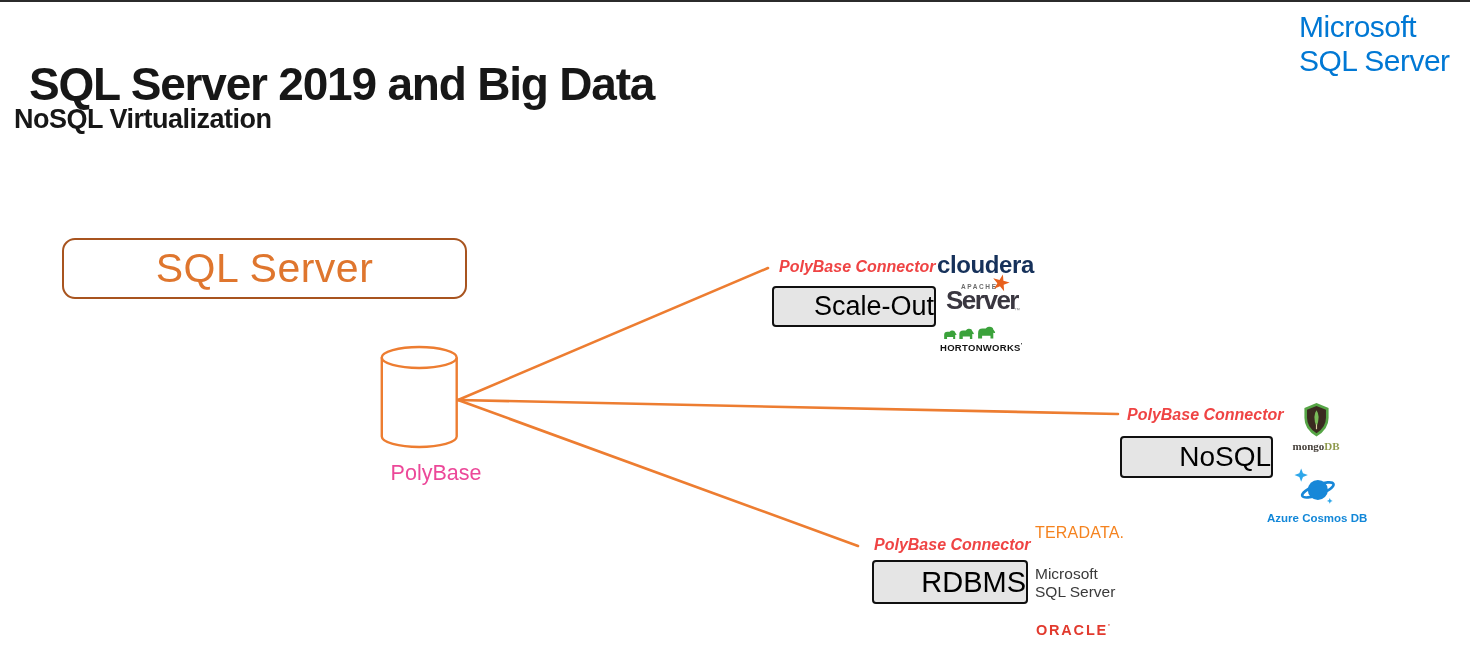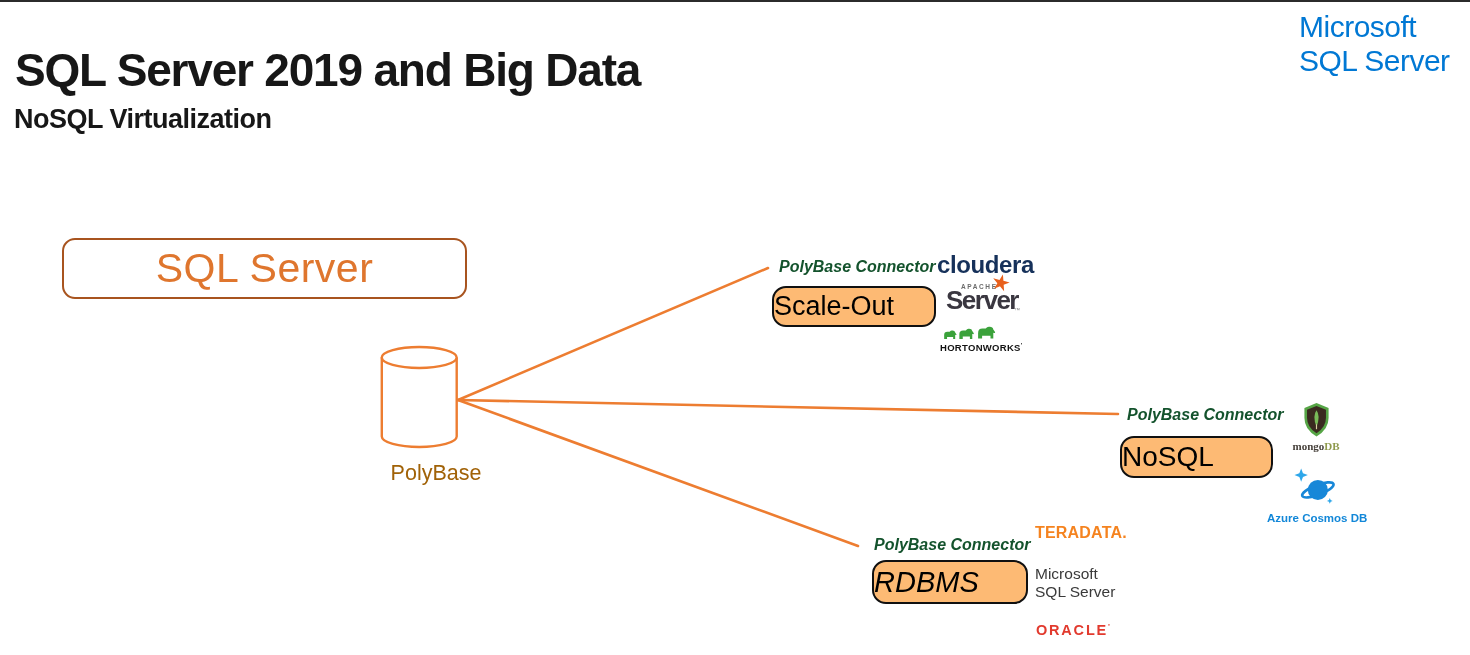--- a/index.html
+++ b/index.html
@@ -3,49 +3,49 @@
 <meta charset="utf-8">
 <style>
   html,body{margin:0;padding:0;background:#ffffff;}
   .page{
     position:relative;width:1470px;height:655px;background:#ffffff;overflow:hidden;
     font-family:"Liberation Sans",sans-serif;
   }
   .top-strip{position:absolute;left:0;top:0;width:1470px;height:2px;background:#2b2b2b;}
 
   
-  .title{position:absolute;left:13px;top:40px;margin:2px;font-size:46px;line-height:56px;
+  .title{position:absolute;left:13px;top:40px;margin:16px;font-size:46px;line-height:56px;
          font-weight:700;color:#171717;letter-spacing:-1.2px;white-space:nowrap;}
   .subtitle{position:absolute;left:14px;top:102px;margin:0;font-size:27px;line-height:34px;
          font-weight:700;color:#171717;letter-spacing:-0.5px;white-space:nowrap;}
   .brand{position:absolute;left:1299px;top:10px;font-size:30px;line-height:34px;
          font-weight:400;color:#0078D4;letter-spacing:-0.5px;white-space:nowrap;}
 
   
   .wires{position:absolute;left:0;top:0;width:1470px;height:655px;}
 
   .sqlbox{position:absolute;left:62px;top:238px;width:401px;height:57px;
           border:2.6px solid #A8541F;border-radius:13px;background:#ffffff;
           display:flex;align-items:center;justify-content:center;}
   .sqlbox span{font-size:41px;color:#DF762E;font-weight:400;letter-spacing:0.5px;}
 
   .table-label{position:absolute;left:325px;top:459px;width:222px;text-align:center;
-          font-size:21.5px;line-height:29px;color:#a16207;}
+          font-size:21.5px;line-height:29px;color:#ec4899;}
 
   .pb-label{position:absolute;font-size:16px;font-style:italic;font-weight:700;
-          color:#14532d;white-space:nowrap;}
+          color:#ef4444;white-space:nowrap;}
   #lbl1{left:779px;top:258px;}
   #lbl2{left:1127px;top:406px;}
   #lbl3{left:874px;top:536px;}
 
-  .pb-box{position:absolute;border:2.8px solid #101010;border-radius:14px;background:#fdba74;
-          display:flex;align-items:center;justify-content:flex-start;color:#000;}
+  .pb-box{position:absolute;border:2.8px solid #101010;border-radius:4px;background:#e5e5e5;
+          display:flex;align-items:center;justify-content:flex-end;color:#000;}
   #box1{left:772px;top:286px;width:160px;height:37px;font-size:27px;}
   #box2{left:1120px;top:436px;width:149px;height:38px;font-size:28px;}
-  #box3{left:872px;top:560px;width:152px;height:40px;font-size:29px;font-style:italic;}
+  #box3{left:872px;top:560px;width:152px;height:40px;font-size:29px;}
 
   
   .logo-cloudera{position:absolute;left:937px;top:251px;font-size:24px;font-weight:800;
           color:#16315A;letter-spacing:-0.4px;}
 
   .logo-spark{position:absolute;left:946px;top:277px;width:80px;height:46px;}
   .spark-apache{position:absolute;left:15px;top:6px;font-size:6.5px;font-weight:700;
           letter-spacing:1.6px;color:#6B6B6B;}
   .spark-word{position:absolute;left:0;top:8px;font-size:26px;font-weight:700;
           color:#3A3740;letter-spacing:-1.5px;}
@@ -62,21 +62,21 @@
   .logo-mongo{position:absolute;left:1286px;top:402px;width:60px;text-align:center;}
   .mongo-shield{display:block;width:29px;height:36px;margin:0 auto;}
   .mongo-text{font-size:11px;margin-top:2px;font-family:"Liberation Serif",serif;white-space:nowrap;}
   .mongo-word{color:#47413B;font-weight:700;}
   .mongo-db{color:#8F9A4D;font-weight:700;}
 
   .logo-cosmos{position:absolute;left:1267px;top:467px;width:95px;text-align:right;}
   .cosmos-icon{display:block;width:46px;height:42px;margin:0 auto;}
   .cosmos-text{font-size:11.5px;font-weight:700;color:#1287D8;margin-top:3px;white-space:nowrap;}
 
-  .logo-teradata{position:absolute;left:1035px;top:524px;font-size:16px;font-weight:700;
+  .logo-teradata{position:absolute;left:1035px;top:524px;font-size:16px;font-weight:400;
           color:#F5831F;letter-spacing:0.2px;}
 
   .logo-mssql{position:absolute;left:1035px;top:565px;font-size:15.5px;line-height:17.5px;
           color:#3A3A3A;font-weight:400;}
 
   .logo-oracle{position:absolute;left:1036px;top:622px;font-size:14.5px;font-weight:700;
           color:#E23A2E;letter-spacing:1.8px;}
   .oracle-tm{font-size:8px;vertical-align:6px;letter-spacing:0;}
 </style>
 </head>

